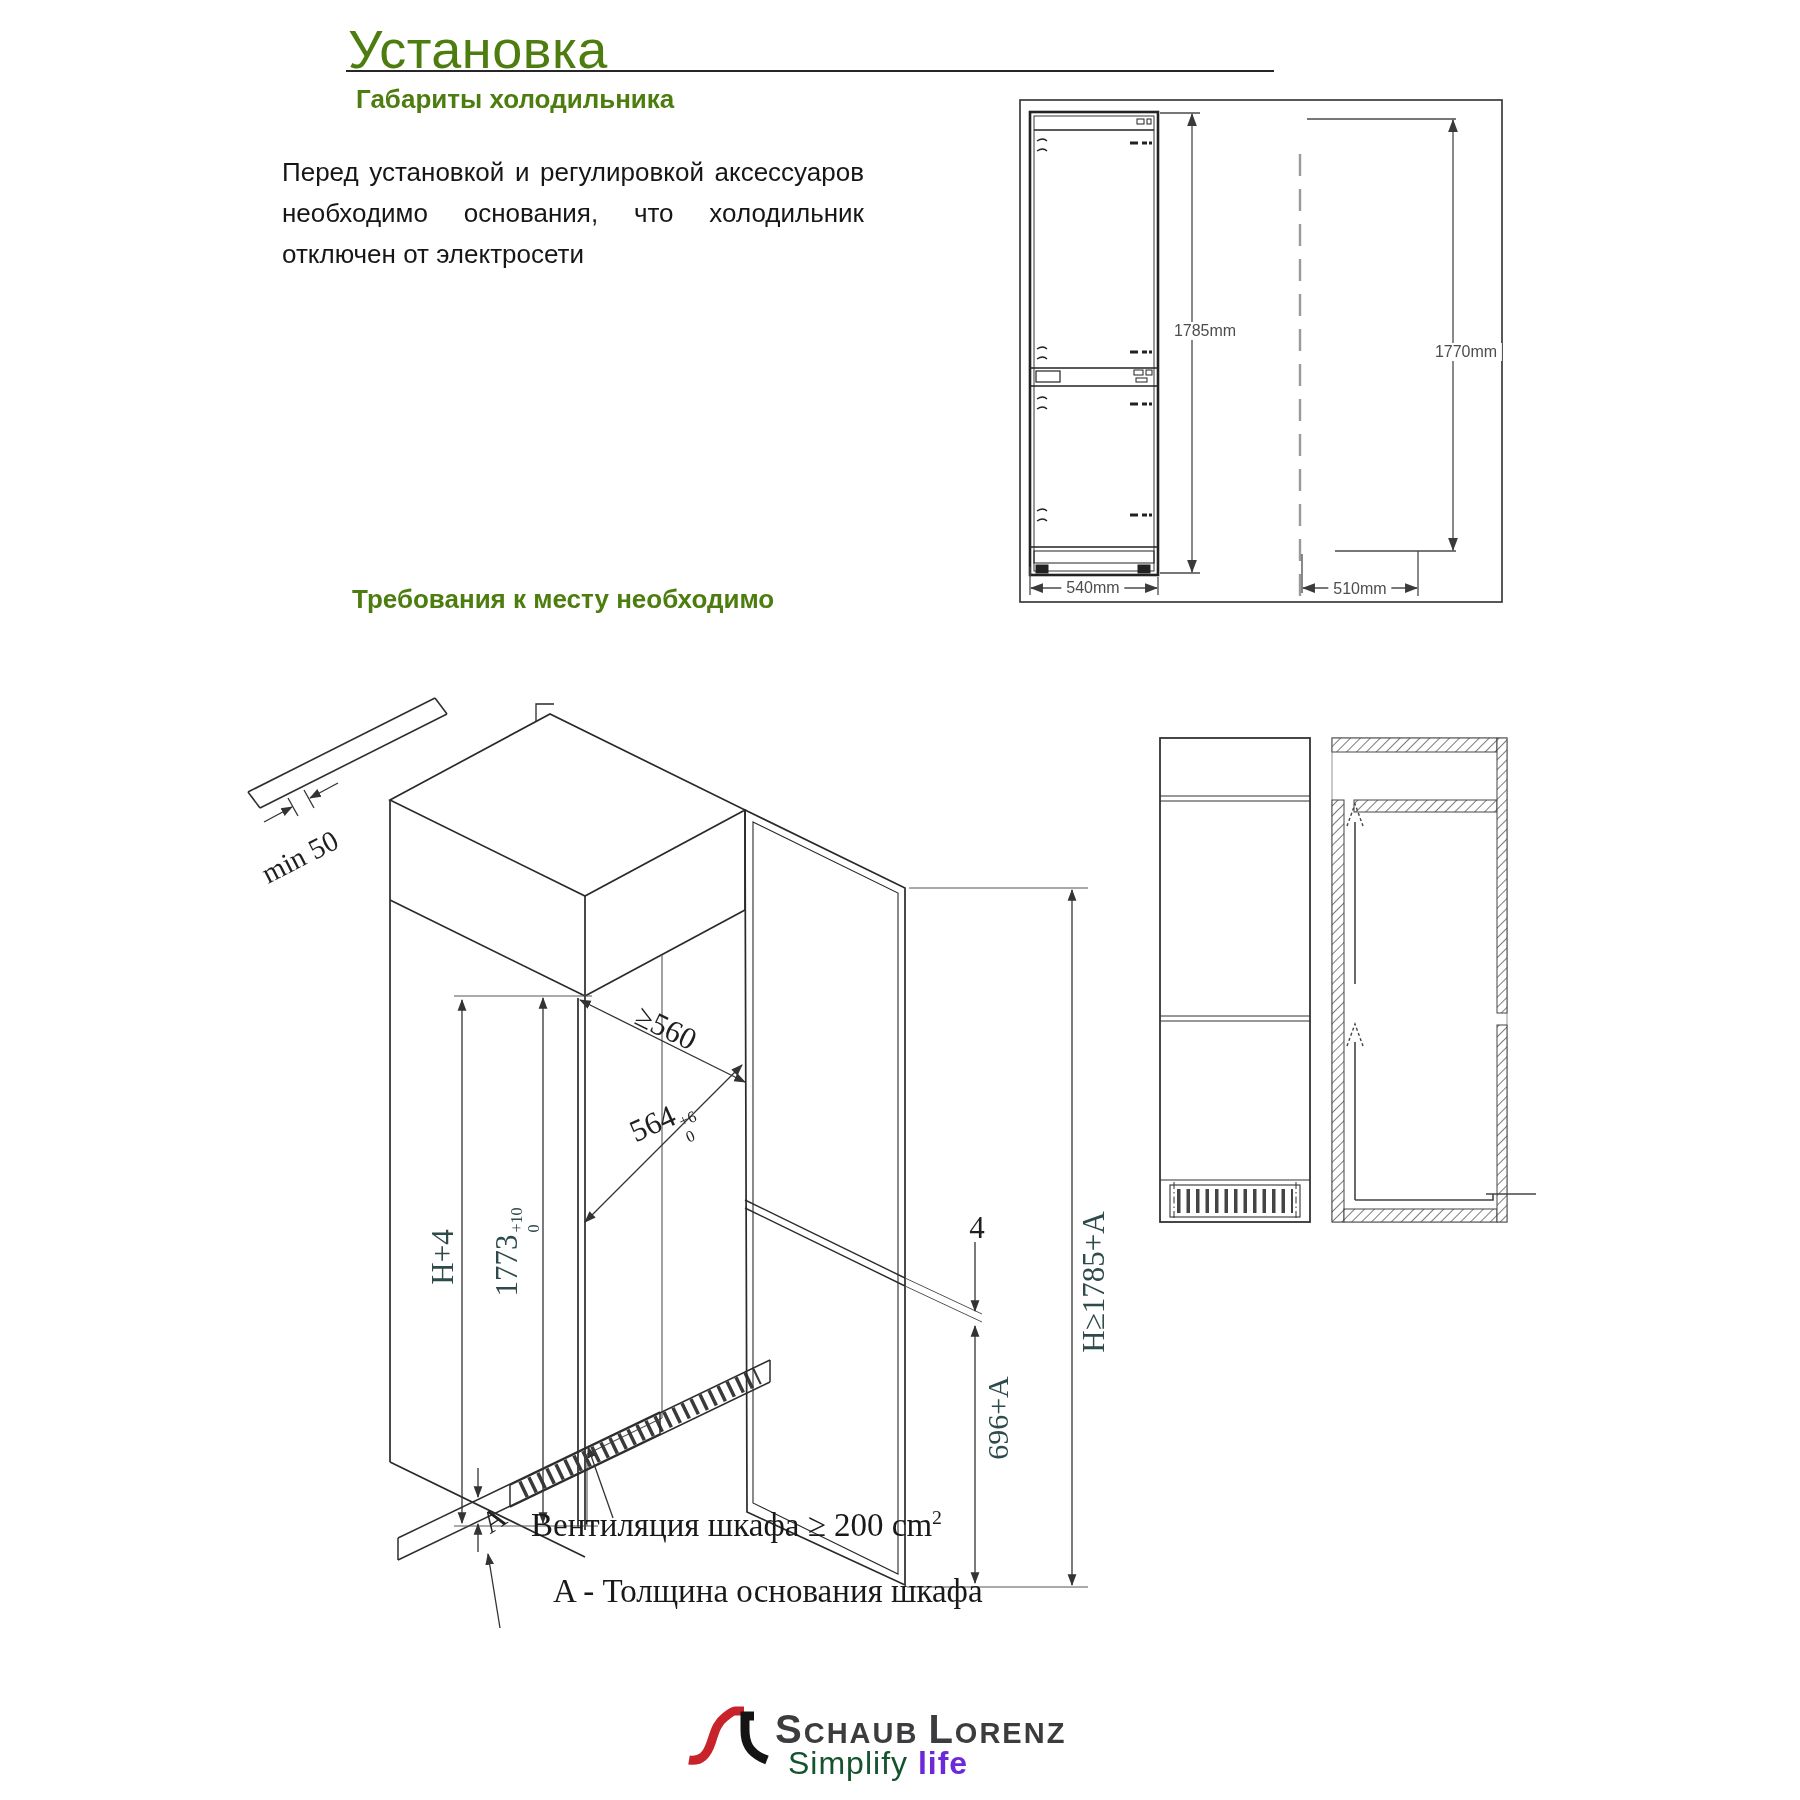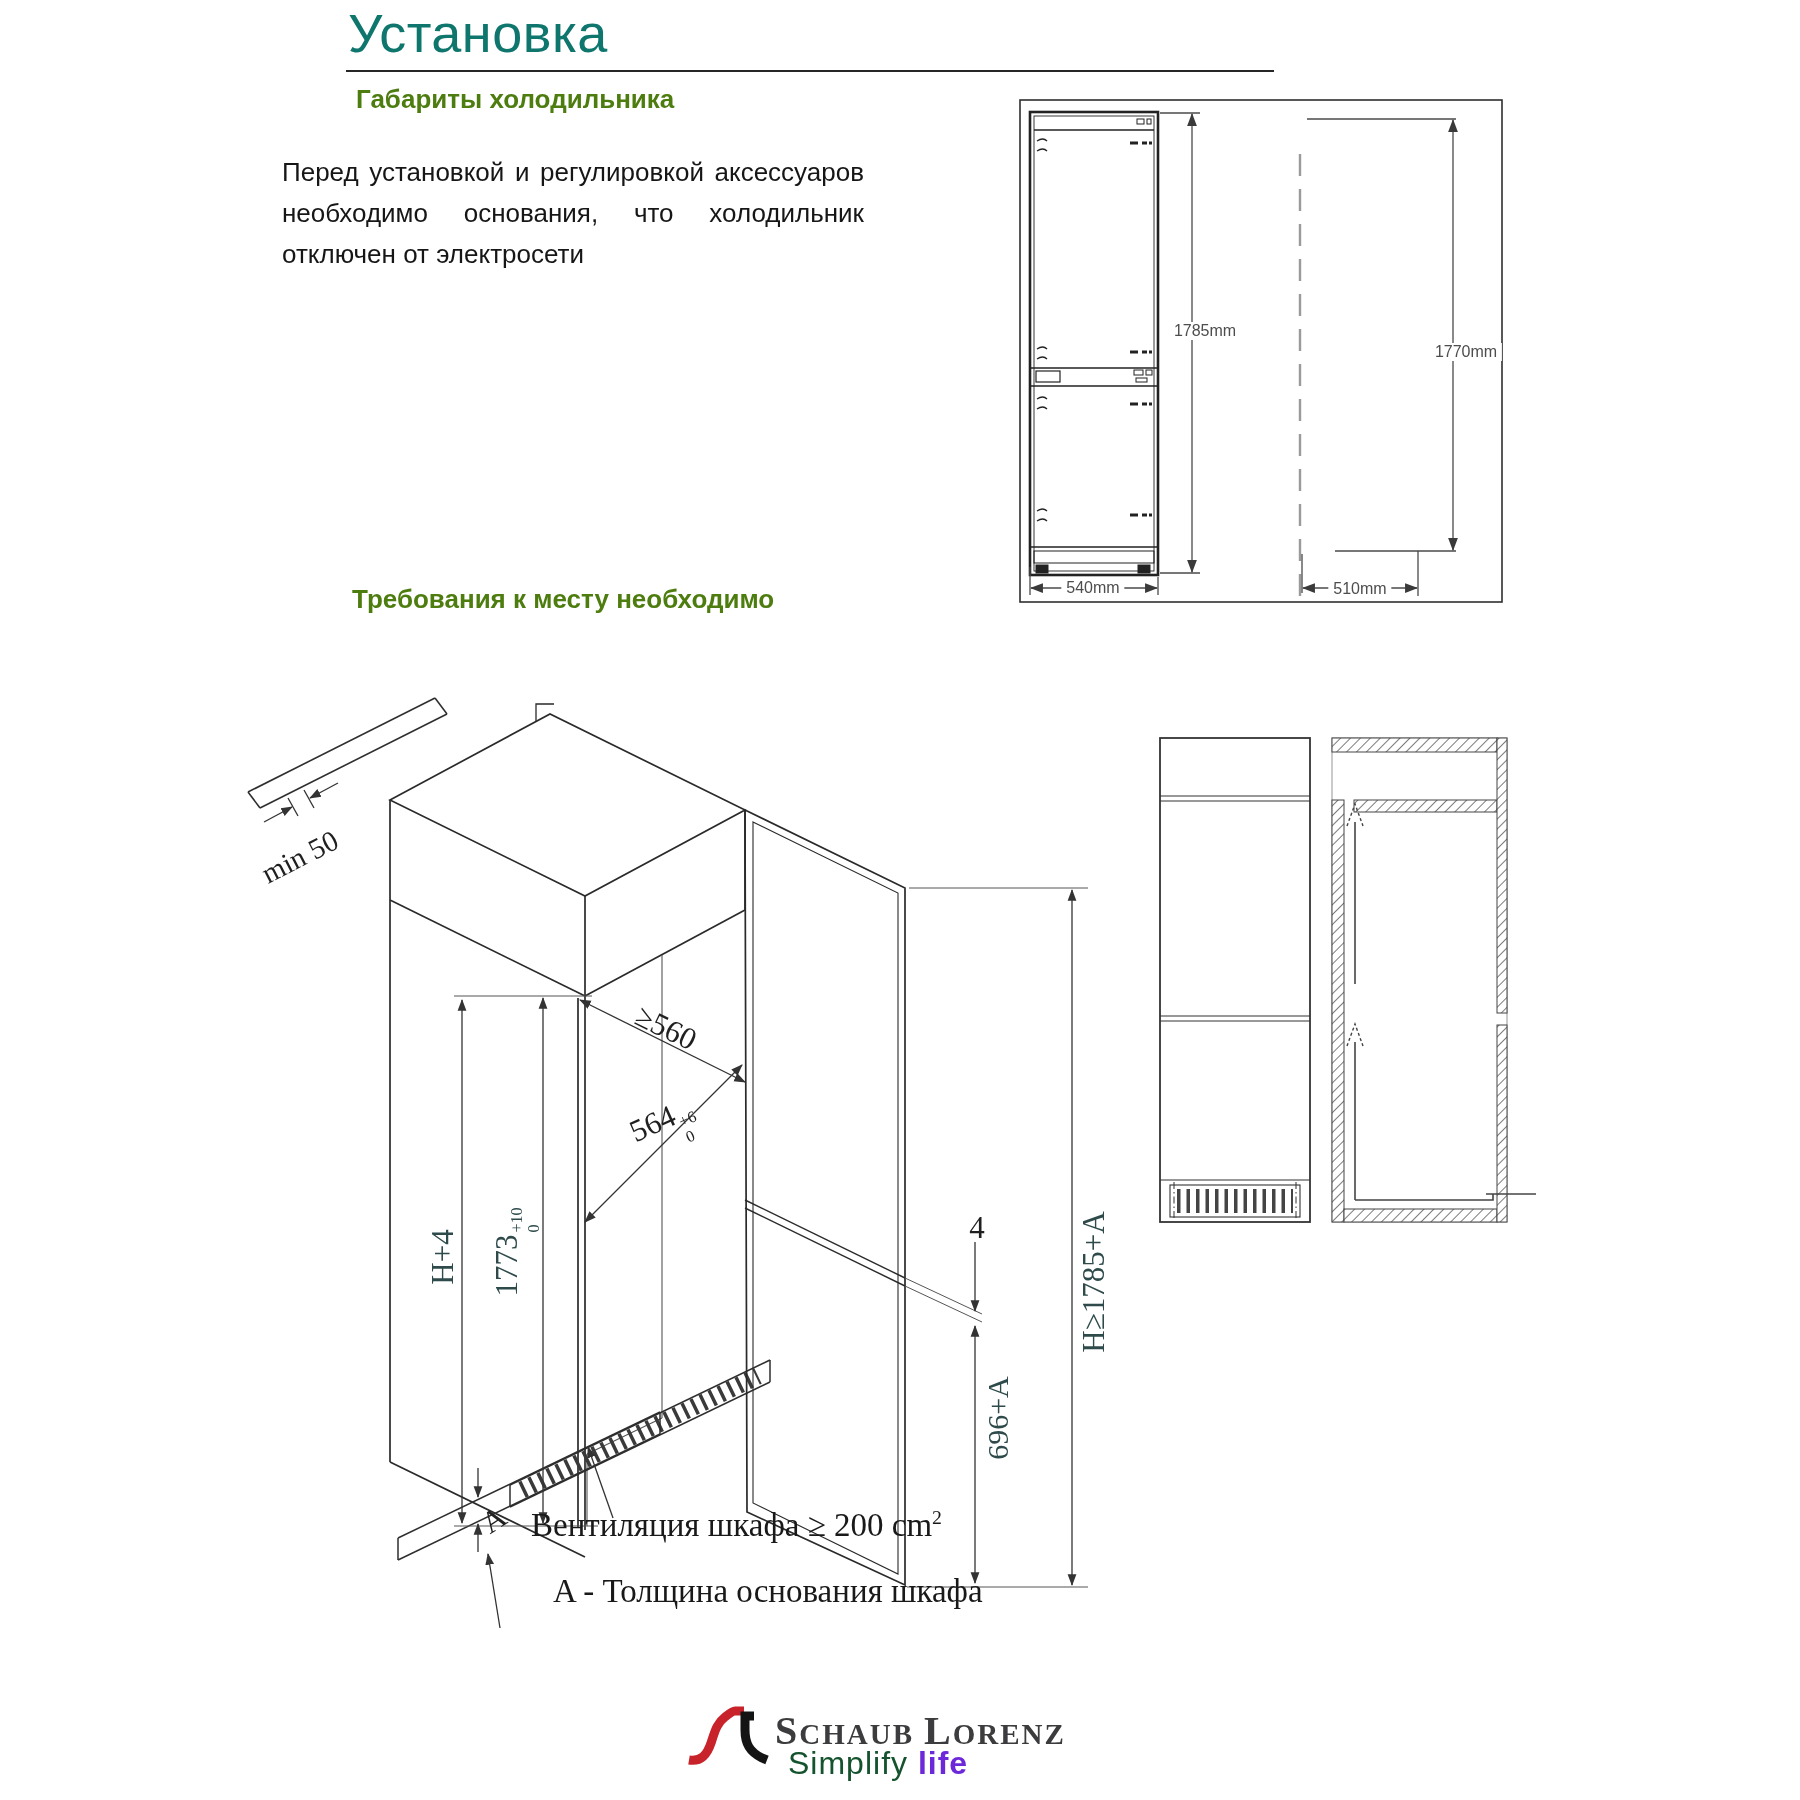--- a/index.html
+++ b/index.html
@@ -1,34 +1,34 @@
 <!DOCTYPE html>
 <html><head>
 <meta charset="utf-8">
 <style>
   html,body{margin:0;padding:0;background:#fff;}
   .page{position:relative;width:1800px;height:1800px;background:#ffffff;overflow:hidden;
         font-family:"Liberation Sans",sans-serif;color:#1a1a1a;}
   .abs{position:absolute;}
-  .page-title{font-size:54px;font-weight:400;letter-spacing:0.5px;color:#0f766e;}
+  .page-title{font-size:54px;font-weight:400;letter-spacing:0.5px;color:#4d7c0f;margin-top:16px;}
   .title-rule{height:2px;background:#262626;}
   .sec-heading{font-size:26px;font-weight:700;color:#4d7c0f;}
   .intro{width:582px;font-size:26px;line-height:41px;text-align:justify;color:#161616;}
   .intro p{margin:0;}
   .dim-label{font-size:16px;color:#4d4d4d;background:#fff;padding:0 5px;white-space:nowrap;
              transform:translate(-50%,-50%);}
   .iso-label{font-family:"Liberation Serif",serif;font-size:31px;color:#1f1f1f;white-space:nowrap;
              transform:translate(-50%,-50%);}
   .teal{color:#2e4a4a;}
   .tolstack{display:inline-flex;flex-direction:column;font-size:0.52em;line-height:1.05;
             vertical-align:-0.30em;margin-left:2px;}
   .vent-note,.legend-note{font-family:"Liberation Serif",serif;font-size:33px;color:#191919;white-space:nowrap;}
   sup{font-size:0.6em;}
   
-  .brand-name{font-family:Liberation Serif, serif;font-weight:700;color:#3c3c3e;font-size:29px;
+  .brand-name{font-family:Liberation Sans, sans-serif;font-weight:700;color:#3c3c3e;font-size:29px;
               letter-spacing:2px;white-space:nowrap;}
   .brand-word{display:inline-block;margin-right:10px;}
   .brand-word::first-letter{font-size:40px;}
   .tagline{font-size:32px;letter-spacing:1px;white-space:nowrap;}
   .tagline-gray{color:#14532d;}
   .tagline-red{color:#6d28d9;font-weight:700;}
   svg line,svg path,svg polygon,svg polyline,svg rect{vector-effect:none;}
 </style>
 </head>
 <body>

